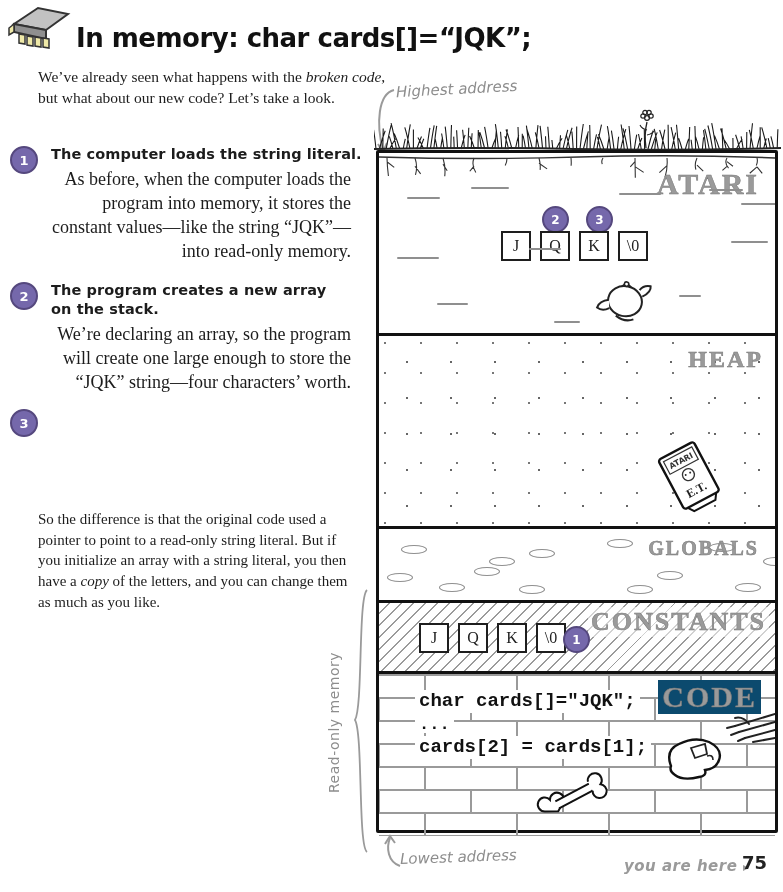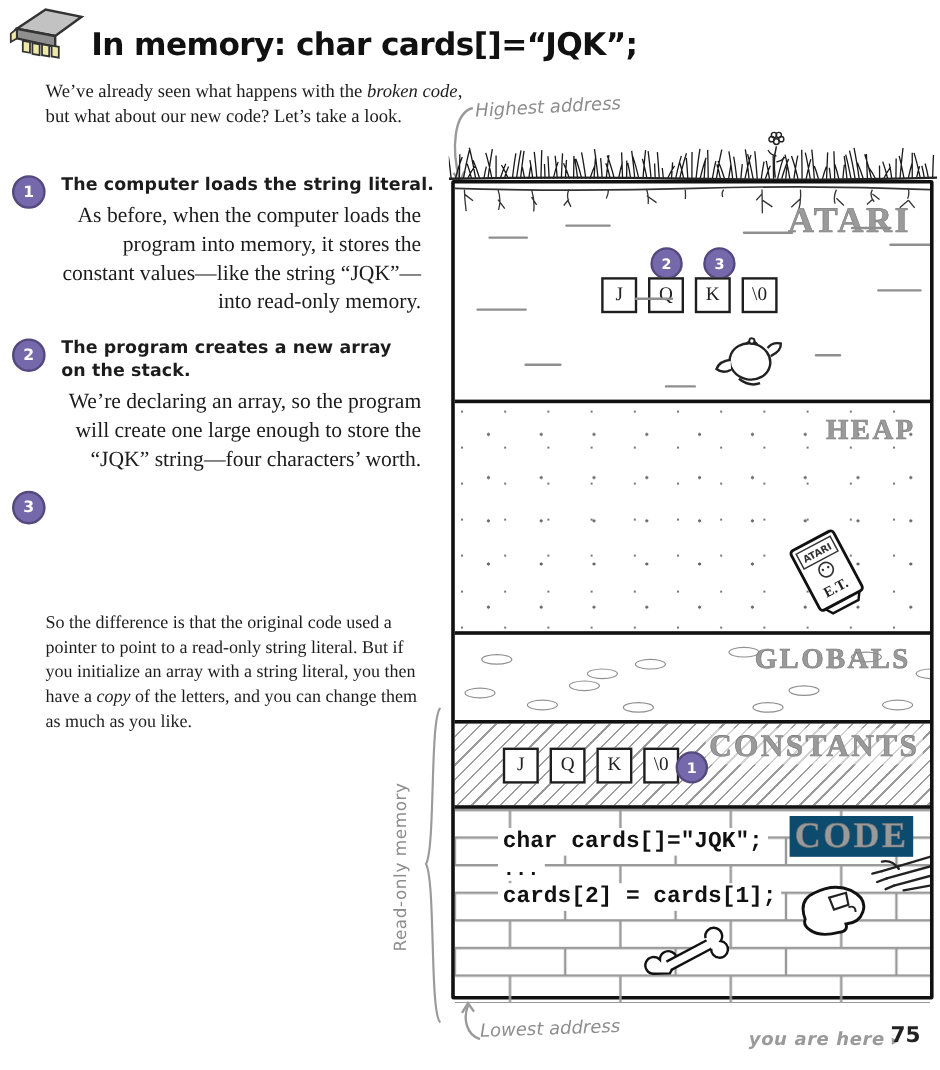--- a/index.html
+++ b/index.html
@@ -176,21 +176,21 @@
             <circle cx="44" cy="37" r="6" fill="none" stroke="#333" stroke-width="1.4"></circle>
             <circle cx="41.5" cy="36" r="1" fill="#333"></circle>
             <circle cx="46.5" cy="36" r="1" fill="#333"></circle>
             <text x="44" y="58" font-family="Liberation Serif,serif" font-size="12" font-weight="bold" text-anchor="middle" fill="#222">E.T.</text>
             <path d="M28 66 l4 6 h24 l4 -6" fill="none" stroke="#111" stroke-width="2"></path>
           </g>
         </svg>
       </div>
 
       <div class="section globals">
-        <span class="sec-label" style="right:16px;top:8px;font-size:24px;">GLOBALS</span>
+        <span class="sec-label" style="right:16px;top:8px;font-size:20px;">GLOBALS</span>
       <div class="pebble" style="left: 22px; top: 16px;"></div>
           <div class="pebble" style="left: 95px; top: 38px;"></div>
           <div class="pebble" style="left: 150px; top: 20px;"></div>
           <div class="pebble" style="left: 228px; top: 10px;"></div>
           <div class="pebble" style="left: 330px; top: 14px;"></div>
           <div class="pebble" style="left: 60px; top: 54px;"></div>
           <div class="pebble" style="left: 140px; top: 56px;"></div>
           <div class="pebble" style="left: 278px; top: 42px;"></div>
           <div class="pebble" style="left: 356px; top: 54px;"></div>
           <div class="pebble" style="left: 110px; top: 28px;"></div>

